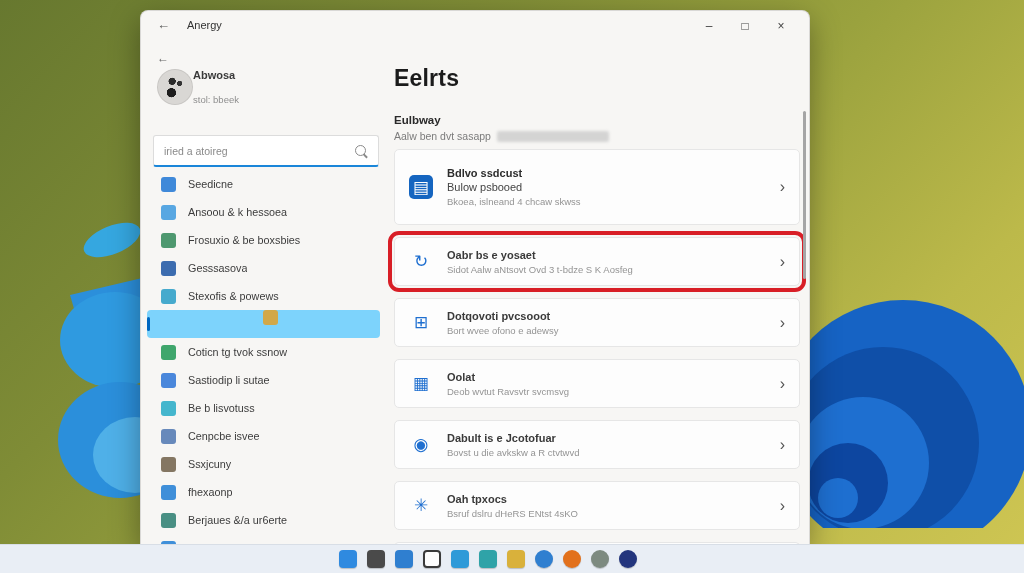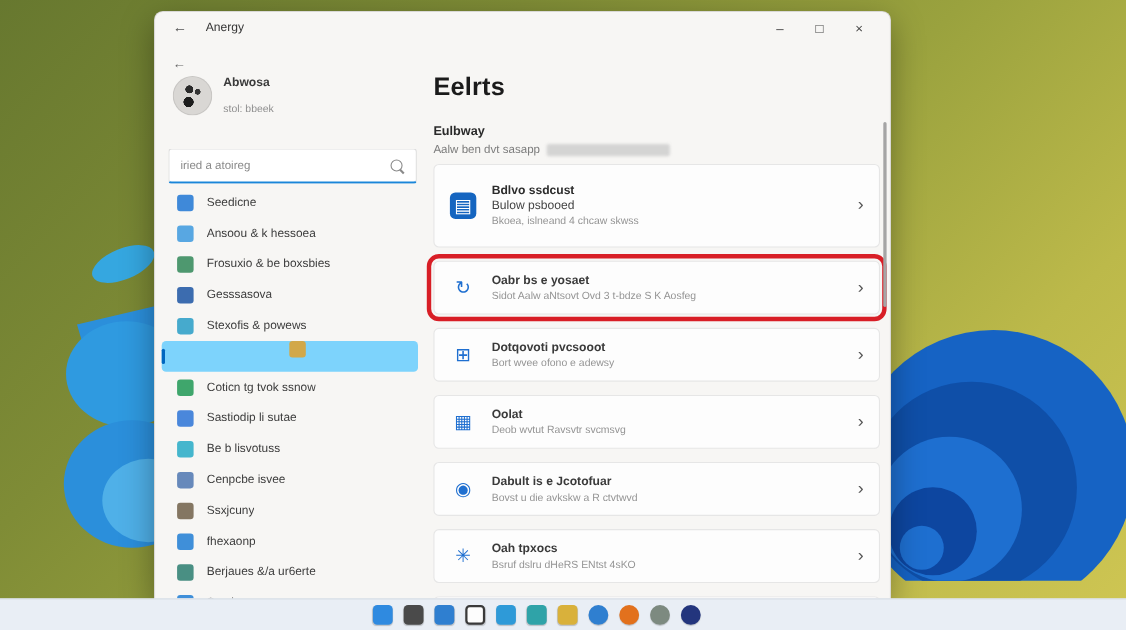--- a/index.html
+++ b/index.html
@@ -25,21 +25,21 @@
   }
   .titlebar{position:absolute;left:0;top:0;right:0;height:30px;}
   .tb-back{position:absolute;left:16px;top:6px;font-size:13px;color:#555;cursor:default;}
   .tb-title{position:absolute;left:46px;top:8px;font-size:11px;color:#333;}
   .win-controls{position:absolute;right:10px;top:2px;display:flex;}
   .win-btn{width:36px;height:26px;display:flex;align-items:center;justify-content:center;
     font-size:12px;color:#444;}
   
   .sidebar{position:absolute;left:0;top:30px;width:245px;bottom:0;}
   .sb-back{position:absolute;left:16px;top:10px;font-size:12px;color:#666;}
-  .account{position:absolute;left:16px;top:28px;display:flex;align-items:center;gap:10px;width:210px;}
+  .account{position:absolute;left:16px;top:28px;display:flex;align-items:center;width:210px;}
   .avatar{width:36px;height:36px;border-radius:50%;
     background:
       radial-gradient(circle at 42% 34%,#2a2a2a 11%,rgba(0,0,0,0) 12%),
       radial-gradient(circle at 40% 66%,#1d1d1d 14%,rgba(0,0,0,0) 15%),
       radial-gradient(circle at 63% 40%,#333 8%,rgba(0,0,0,0) 9%),
       #d9d7d4;
     box-shadow:inset 0 0 0 1px rgba(0,0,0,.08);}
   .acc-name{font-size:11px;font-weight:bold;color:#3a3a3a;}
   .acc-sub{font-size:9.5px;color:#8f8f8f;margin-top:13px;}
   .searchbox{position:absolute;left:12px;top:94px;width:226px;height:32px;

